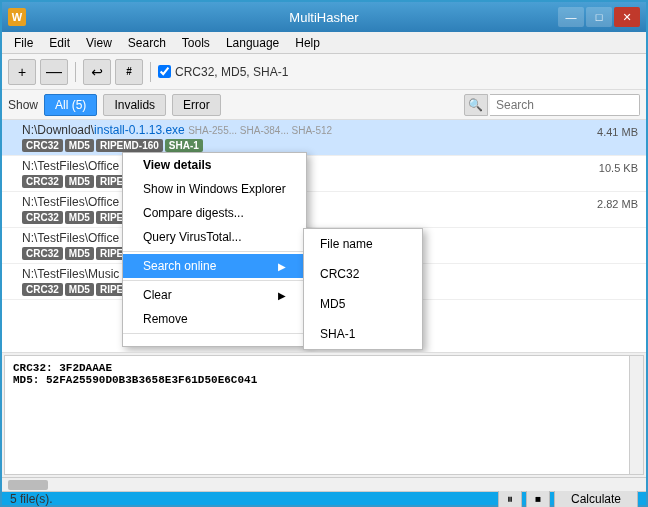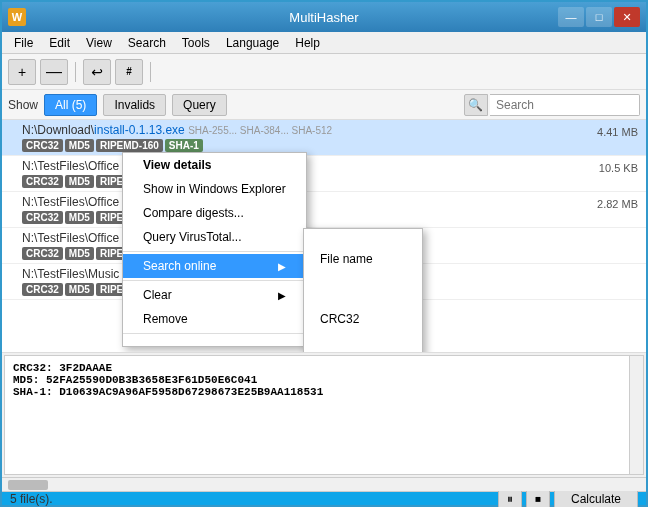--- a/index.html
+++ b/index.html
@@ -245,21 +245,21 @@
       position: absolute;
       top: 108px;
       left: 301px;
       background: white;
       border: 1px solid #bbb;
       box-shadow: 3px 3px 8px rgba(0,0,0,0.3);
       z-index: 101;
       min-width: 120px;
     }
     .submenu-item {
-      padding: 23px 16px;
+      padding: 8px 16px;
       cursor: pointer;
       font-size: 12px;
       color: #000;
     }
 
     
     .detail-panel {
       background: white;
       height: 120px;
       border: 1px solid #ccc;
@@ -381,27 +381,31 @@
     <span class="menubar-item">Help</span>
   </div>
 
   <div class="toolbar">
     <button class="toolbar-btn">+</button>
     <button class="toolbar-btn" style="font-size:16px;">—</button>
     <div class="toolbar-separator"></div>
     <button class="toolbar-btn">↩</button>
     <button class="toolbar-btn" style="font-size:10px; font-weight:bold;">#</button>
     <div class="toolbar-separator"></div>
+    <div class="toolbar-checkbox-area">
+      <input type="checkbox" checked="" style="">
+      <span>CRC32, MD5, SHA-1</span>
+    </div>
   </div>
 
   <div class="filterbar">
     <span class="filter-show-label">Show</span>
     <button class="filter-btn active">All (5)</button>
     <button class="filter-btn">Invalids</button>
-    <button class="filter-btn">Query</button>
+    <button class="filter-btn">Error</button>
     <div class="filter-search-area">
       <button class="filter-search-btn">🔍</button>
       <input class="filter-search-input" type="text" placeholder="Search" style="">
     </div>
   </div>
 
   <div class="main-area" style="flex:1; display:flex; flex-direction:column; position:relative; overflow:hidden;">
 
     <div class="filelist" style="flex:1;">
 
@@ -512,21 +516,20 @@
         <div class="submenu-item">CRC32</div>
         <div class="submenu-item">MD5</div>
         <div class="submenu-item">SHA-1</div>
       </div>
 
     </div>
 
     <div class="detail-panel">
       <div style="font-weight:bold;">CRC32: 3F2DAAAE</div>
       <div style="font-weight:bold;">MD5: 52FA25590D0B3B3658E3F61D50E6C041</div>
-      <div style="font-weight:bold;">SHA-1: D10639AC9A96AF5958D67298673E25B9AA118531</div>
       <div class="detail-scroll"></div>
     </div>
 
     <div class="hscroll-bar">
       <div class="hscroll-thumb"></div>
     </div>
 
   </div>
 
   <div class="statusbar">

